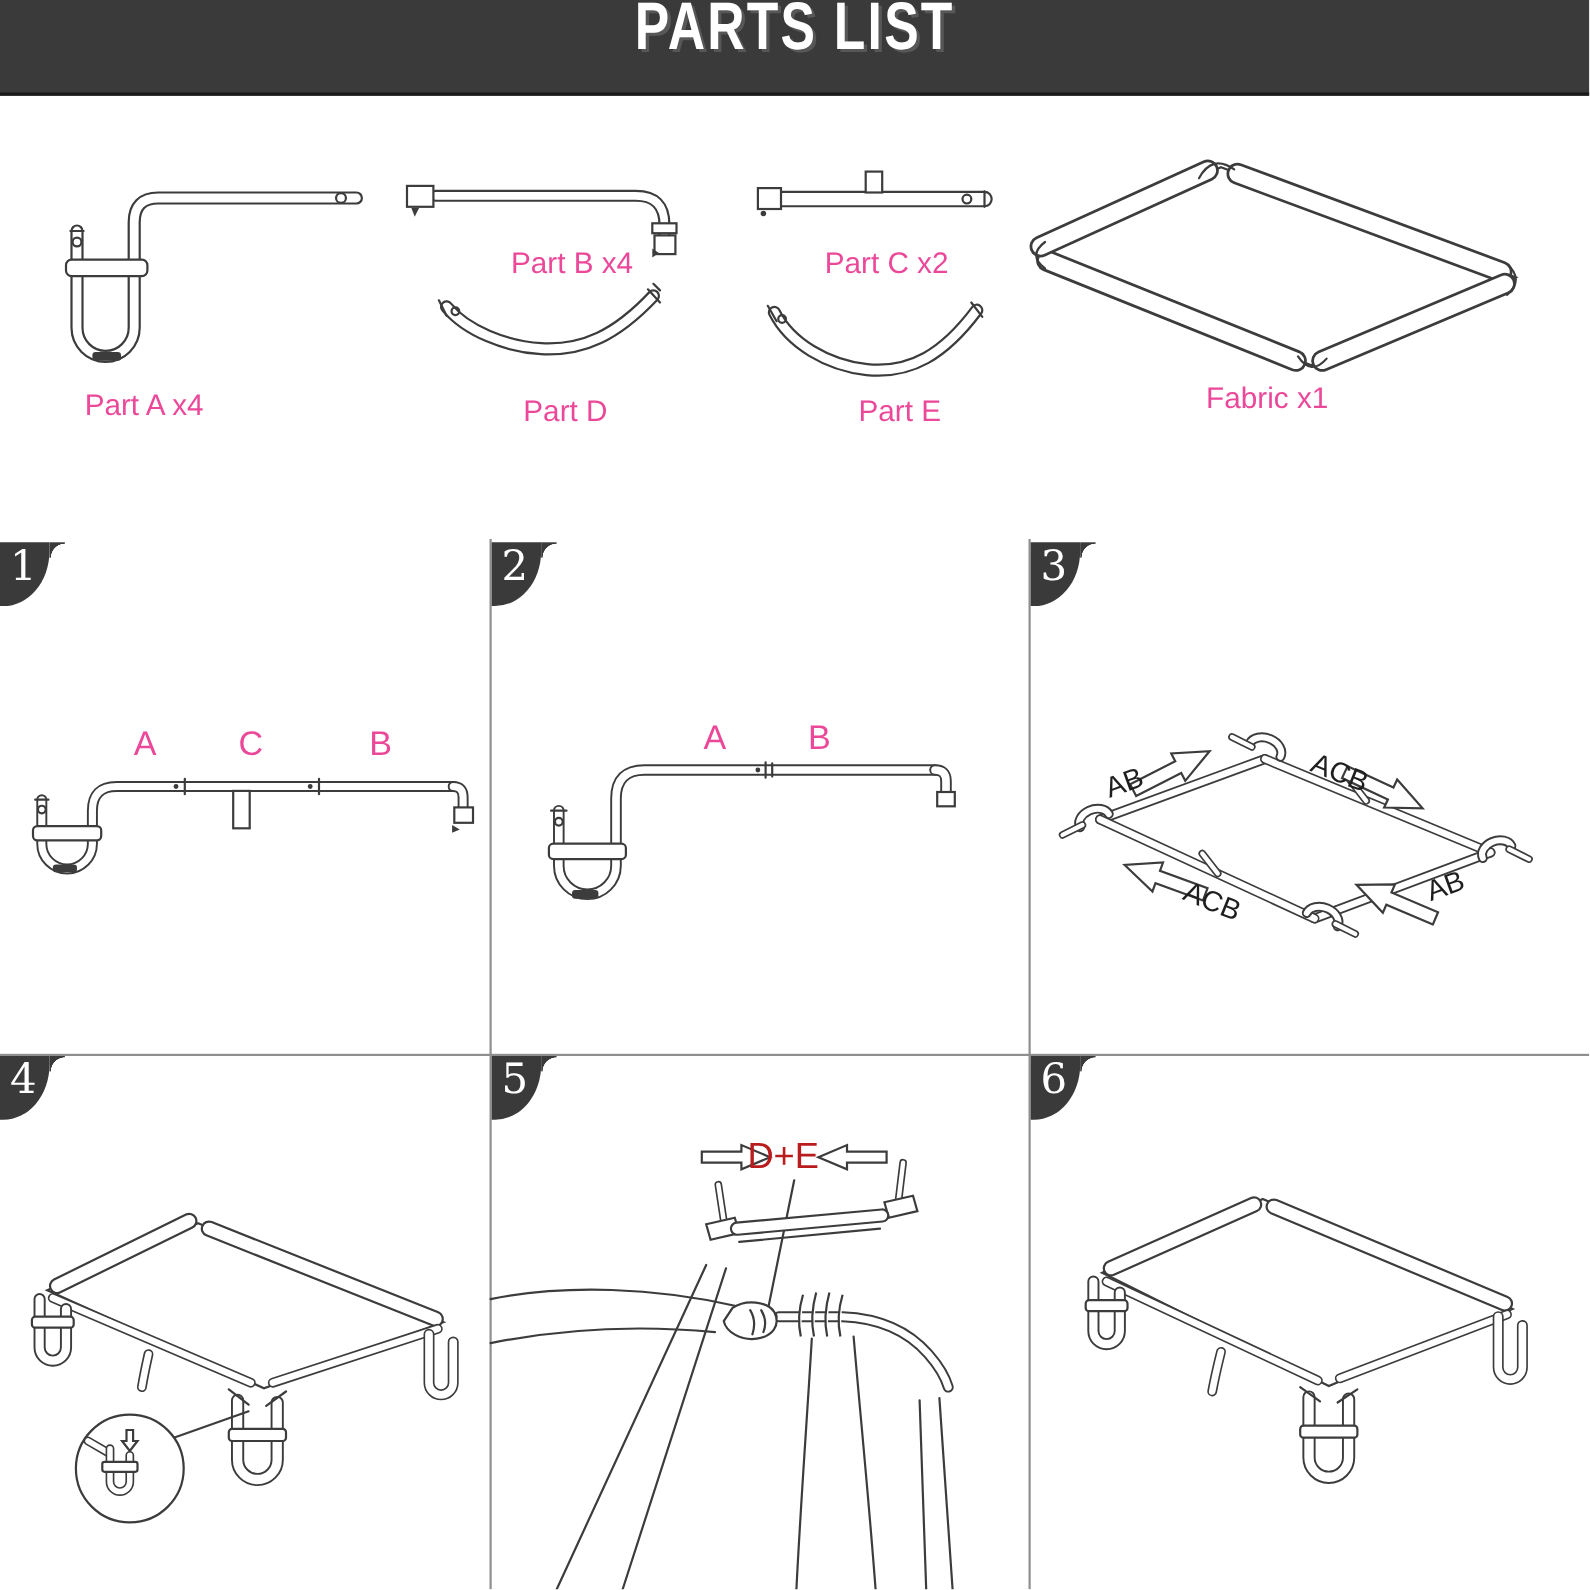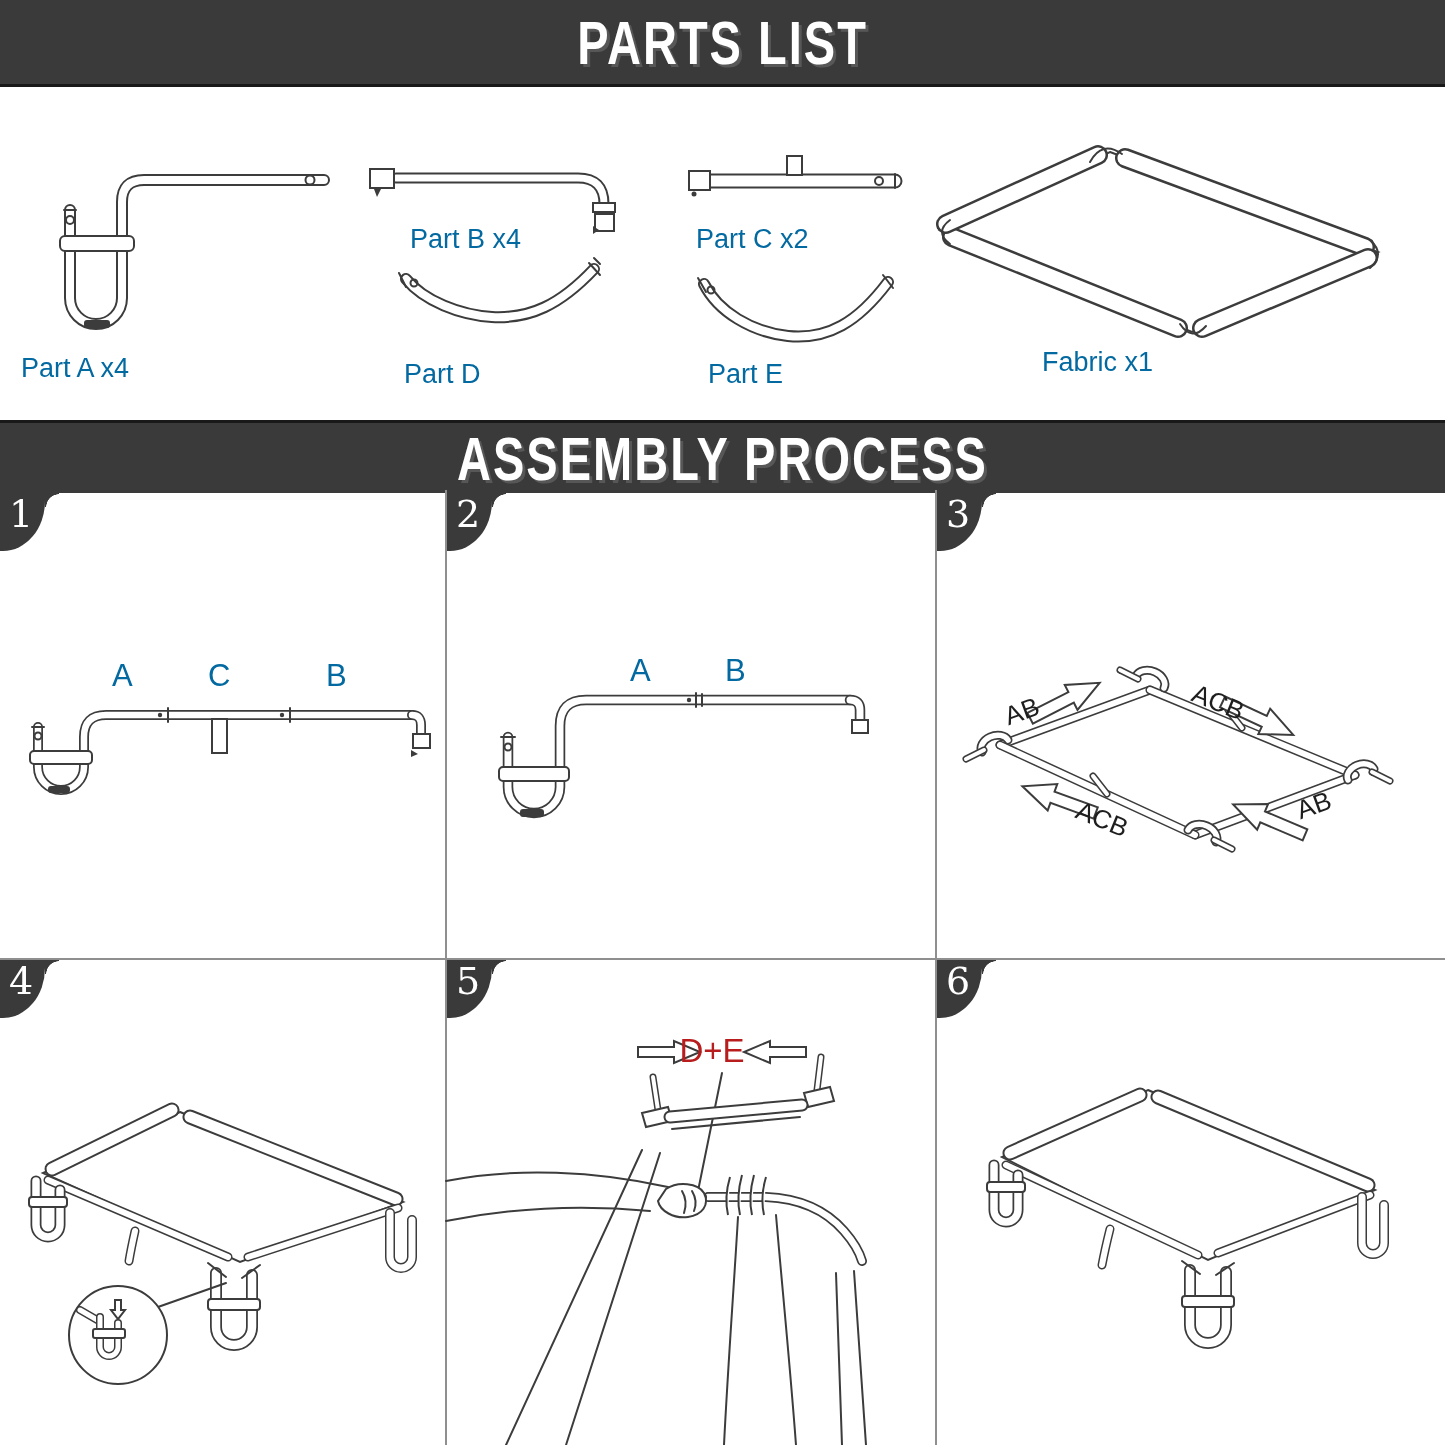--- a/index.html
+++ b/index.html
@@ -1,36 +1,36 @@
 <!DOCTYPE html>
 <html><head>
 <meta charset="utf-8">
 <style>
   html,body{margin:0;padding:0;background:#fff;}
   .page{position:relative;width:1445px;height:1445px;background:#fff;overflow:hidden;
         font-family:"Liberation Sans",sans-serif;color:#222;}
   
   .banner{position:absolute;left:0;width:1445px;background:#3a3a3a;display:flex;
-          align-items:center;justify-content:center;}
+          justify-content:center;}
   .banner-top{top:0;height:84px;border-bottom:3px solid #191919;}
   .banner-asm{top:420px;height:70px;border-top:3px solid #191919;}
   .banner-text{color:#fff;font-weight:bold;font-size:47px;letter-spacing:2px;
                transform:scaleY(1.3);text-shadow:3px 2px 0 rgba(125,125,125,.45);}
   
   .vline{position:absolute;top:490px;bottom:0;width:2px;background:#8f8f8f;}
   .hline{position:absolute;left:0;width:1445px;height:2px;background:#8f8f8f;}
   
   .badge{position:absolute;width:45px;height:58px;background:#3a3a3a;
          border-bottom-right-radius:42px 50px;z-index:5;}
   .badge .num{display:block;color:#fff;font-family:"DejaVu Serif","Liberation Serif",serif;
          font-size:38px;line-height:1.05;padding:2px 0 0 9px;}
   .badge::after{content:"";position:absolute;left:45px;top:0;width:14px;height:14px;
          background:radial-gradient(circle at 100% 100%, rgba(0,0,0,0) 0 12.5px, #3a3a3a 13px);}
   
-  .lbl{position:absolute;font-size:27px;text-align:left;color:#0369a1;}
+  .lbl{position:absolute;font-size:27px;text-align:center;color:#ec4899;}
   .plbl{width:220px;}
   .slbl{width:40px;font-size:31px;}
   .cap{position:absolute;width:300px;text-align:center;font-size:31px;color:#1e1e1e;letter-spacing:1px;}
   .rlbl{position:absolute;font-size:26px;text-align:center;color:#1e1e1e;}
   .de{position:absolute;width:100px;text-align:center;font-size:33px;color:#b91c1c;}
   
   svg{position:absolute;overflow:visible;}
   .o{fill:none;stroke:#3c3c3c;stroke-linecap:round;stroke-linejoin:round;}
   .i{fill:none;stroke:#ffffff;stroke-linecap:round;stroke-linejoin:round;}
   .thin{fill:none;stroke:#3c3c3c;stroke-width:2;stroke-linecap:round;stroke-linejoin:round;}
@@ -129,23 +129,20 @@
     <path class="thin" d="M30,90 Q14,102 30,114"></path>
   </svg>
 
   <div class="lbl plbl" style="left:21px;top:353px">Part A x4</div>
   <div class="lbl plbl" style="left:410px;top:224px">Part B x4</div>
   <div class="lbl plbl" style="left:696px;top:224px">Part C x2</div>
   <div class="lbl plbl" style="left:404px;top:359px">Part D</div>
   <div class="lbl plbl" style="left:708px;top:359px">Part E</div>
   <div class="lbl plbl" style="left:1042px;top:347px">Fabric x1</div>
 
-  <div class="banner banner-asm">
-    <div class="banner-text">ASSEMBLY PROCESS</div>
-  </div>
 
   <div class="vline" style="left:445px"></div>
   <div class="vline" style="left:935px"></div>
   <div class="hline" style="top:958px"></div>
 
   <div class="badge" style="left:0;top:493px">
       <span class="num">1</span>
     </div>
   <div class="badge" style="left:447px;top:493px">
       <span class="num">2</span>

